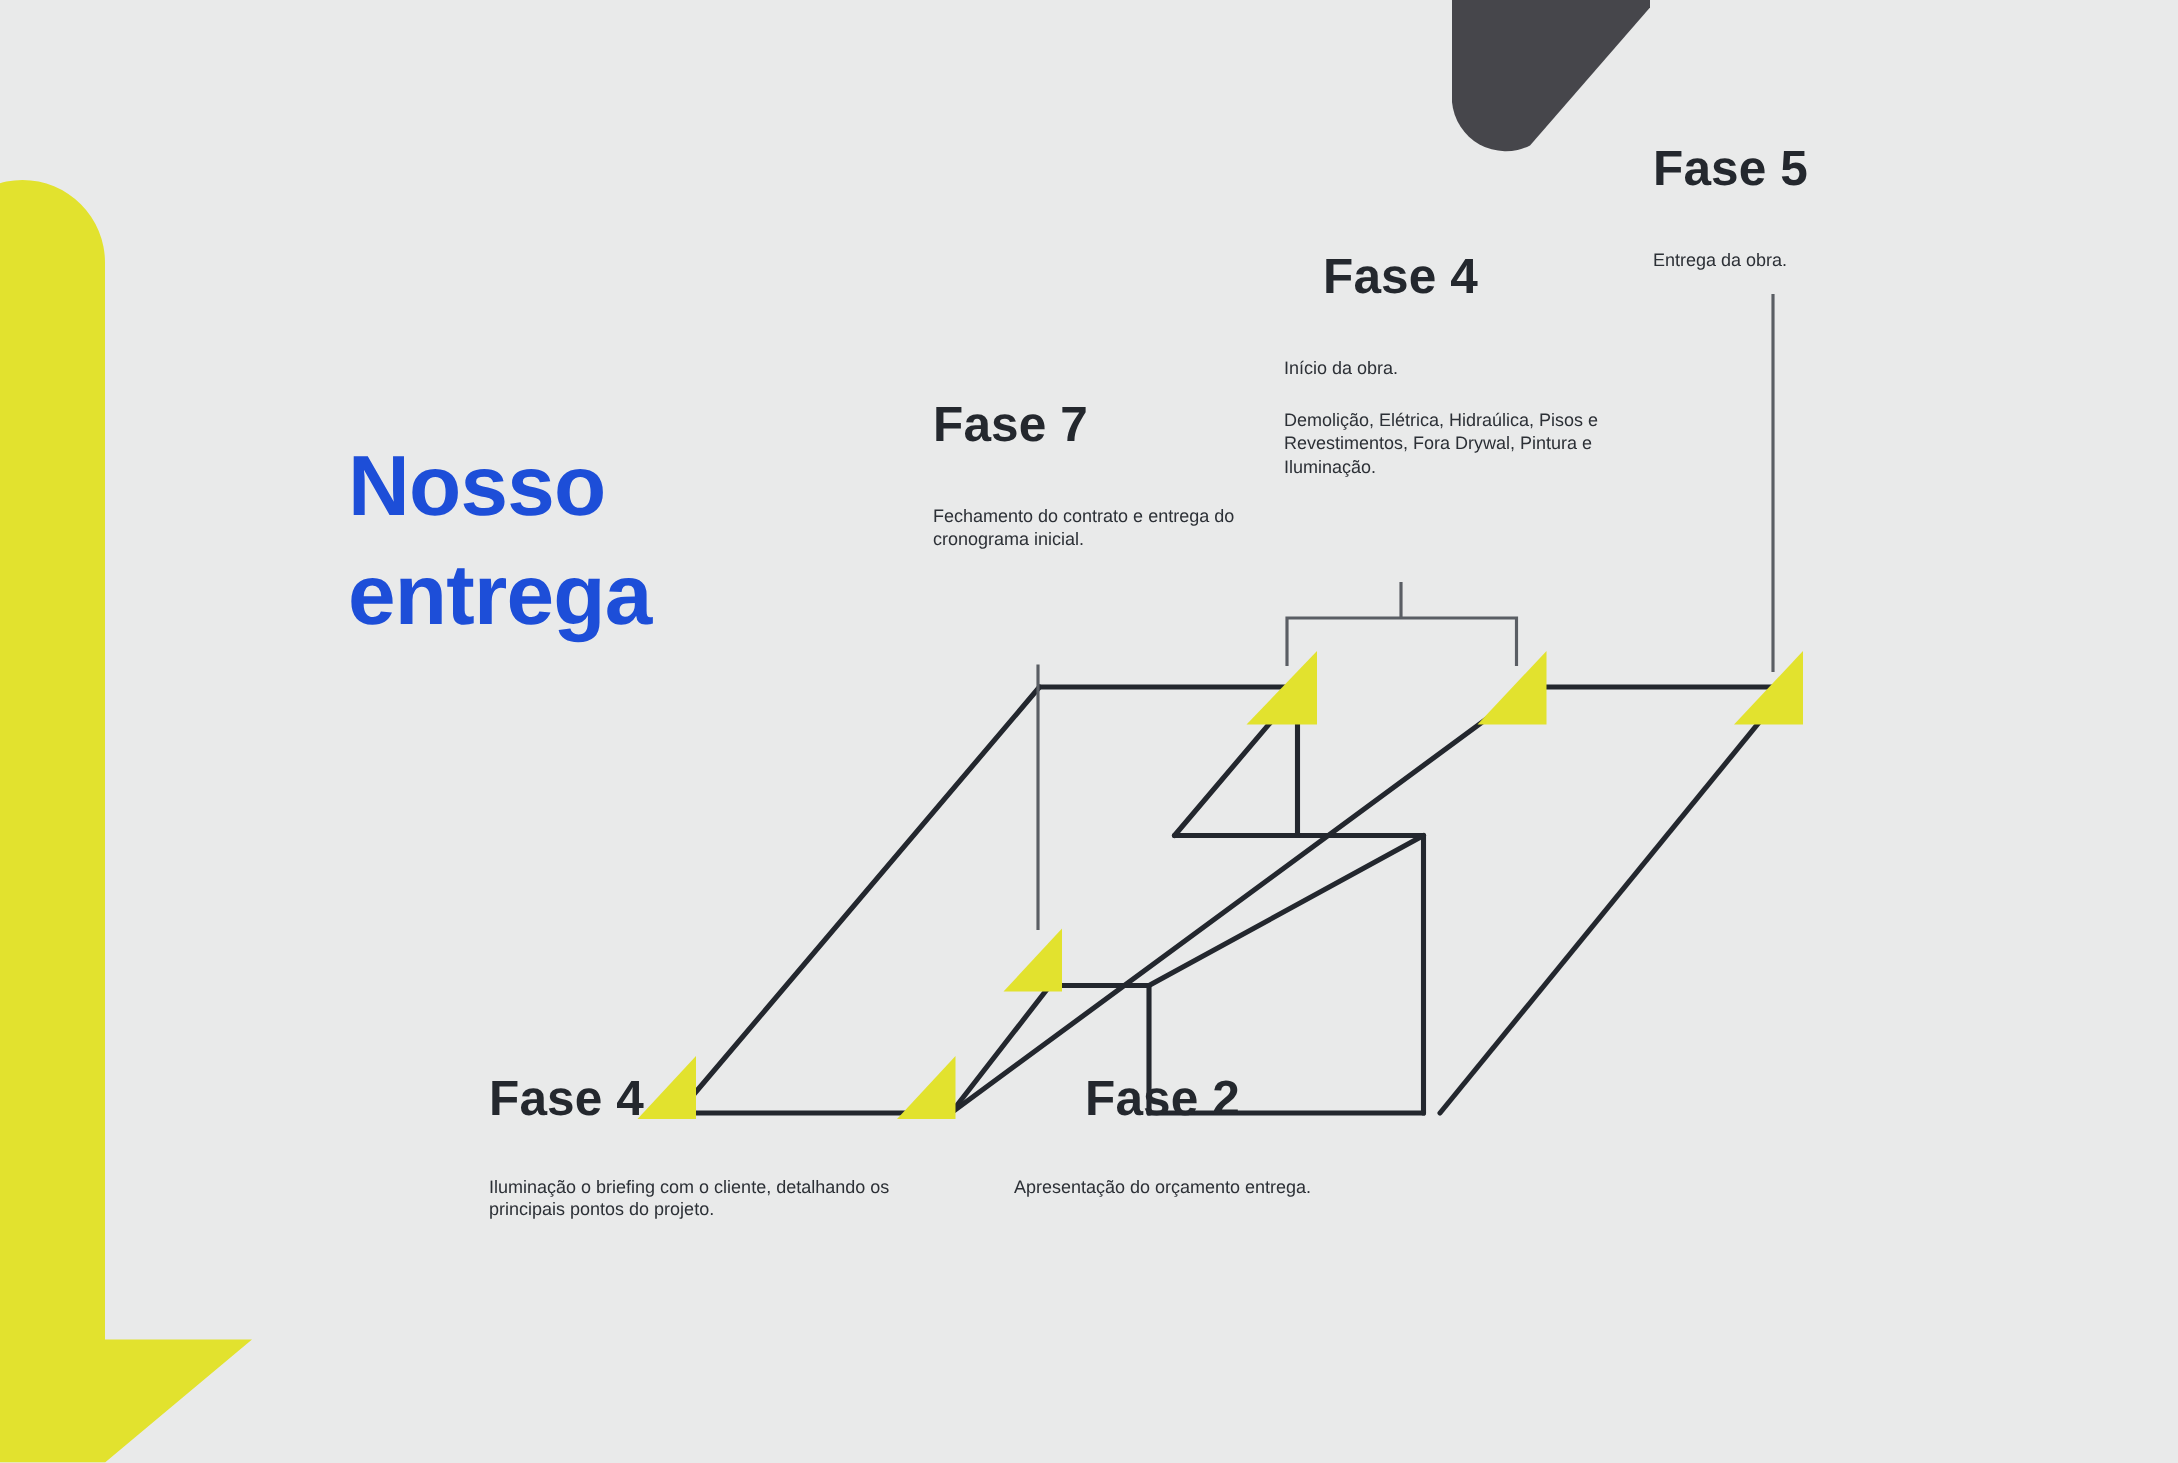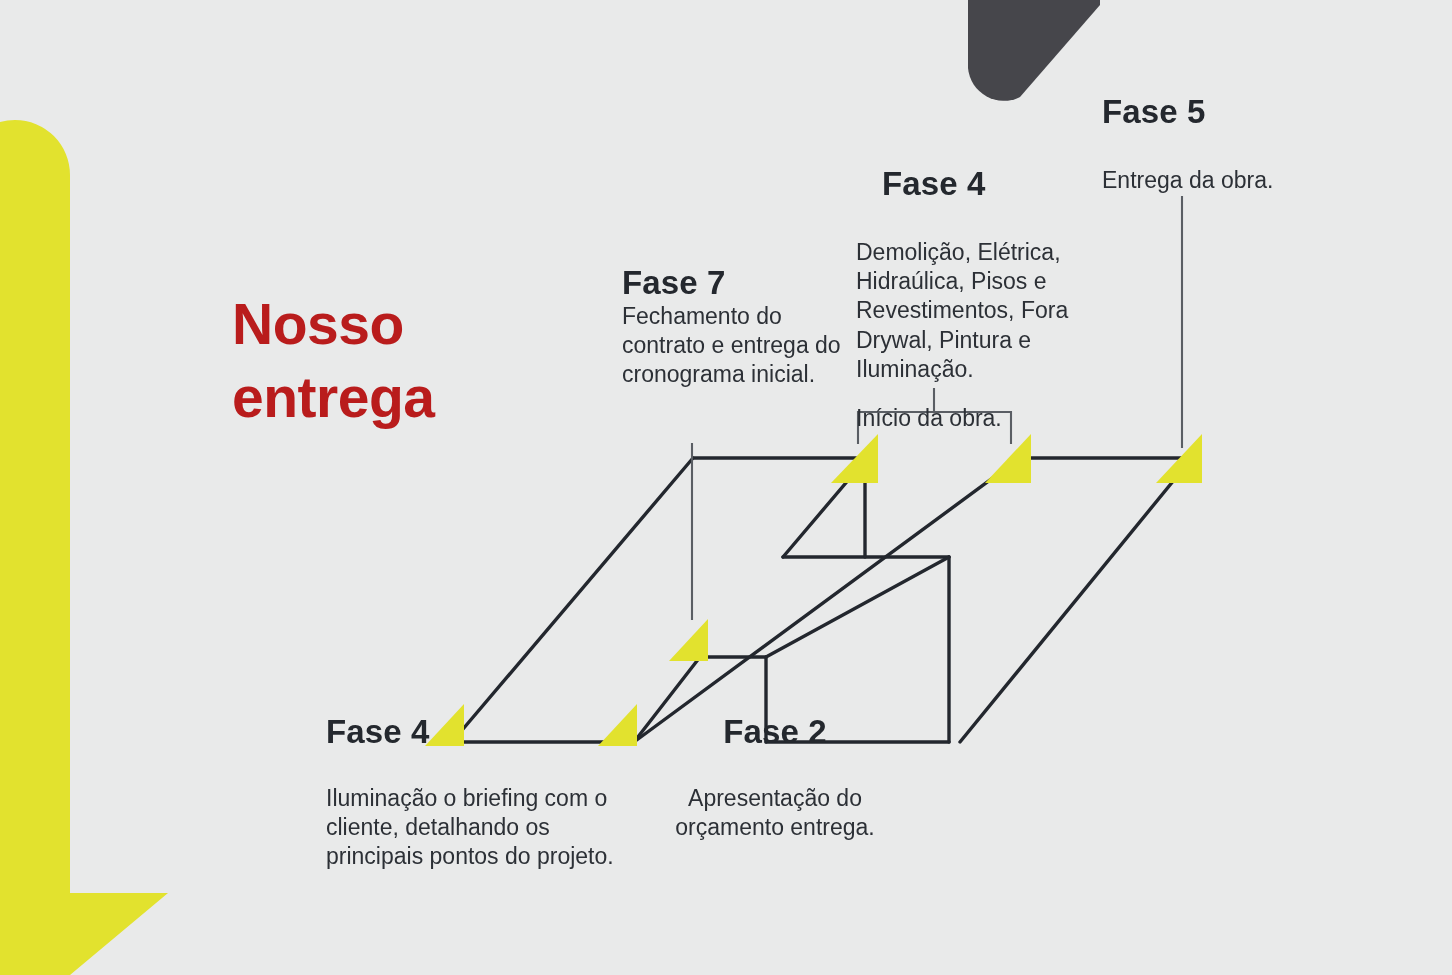--- a/index.html
+++ b/index.html
@@ -39,57 +39,57 @@
 
   
   #headline {
     position: absolute;
     left: 232px;
     top: 288px;
     width: 400px;
     font-size: 57px;
     line-height: 1.28;
     font-weight: bold;
-    color: #b91c1c;
+    color: #1d4ed8;
     letter-spacing: -0.5px;
   }
   #headline .hl-line { display: block; }
 
   
   .phase {
     position: absolute;
   }
   .phase-title {
     font-size: 33px;
     font-weight: bold;
     color: #24282e;
     letter-spacing: 0.1px;
     white-space: nowrap;
   }
   .phase-body {
-    font-size: 23px;
+    font-size: 12px;
     line-height: 1.27;
     color: #2c3036;
     font-weight: normal;
   }
   .phase-body p {
     margin: 0;
   }
   .phase-body p + p {
     margin-top: 20px;
   }
 
   #phase-1 { left: 326px; top: 713px; width: 300px; }
   #phase-1 .phase-body { margin-top: 33px; }
 
   #phase-2 { left: 650px; top: 713px; width: 250px; text-align: center; }
   #phase-2 .phase-body { margin-top: 33px; }
 
   #phase-3 { left: 622px; top: 264px; width: 230px; }
-  #phase-3 .phase-body { }
+  #phase-3 .phase-body { margin-top: 35px; }
 
   #phase-4 { left: 856px; top: 165px; width: 260px; }
   #phase-4 .phase-title { margin-left: 26px; }
   #phase-4 .phase-body { margin-top: 35px; }
 
   #phase-5 { left: 1102px; top: 93px; width: 250px; }
   #phase-5 .phase-body { margin-top: 35px; }
 </style>
 </head>
 <body>
@@ -188,22 +188,22 @@
   <div class="phase" id="phase-3">
     <div class="phase-title">Fase 7</div>
     <div class="phase-body">
       <p>Fechamento do contrato e entrega do cronograma inicial.</p>
     </div>
   </div>
 
   <div class="phase" id="phase-4">
     <div class="phase-title">Fase 4</div>
     <div class="phase-body">
+      <p>Início da obra.</p>
       <p>Demolição, Elétrica, Hidraúlica, Pisos e Revestimentos, Fora Drywal, Pintura e Iluminação.</p>
-      <p>Início da obra.</p>
     </div>
   </div>
 
   <div class="phase" id="phase-5">
     <div class="phase-title">Fase 5</div>
     <div class="phase-body">
       <p>Entrega da obra.</p>
     </div>
   </div>
 

